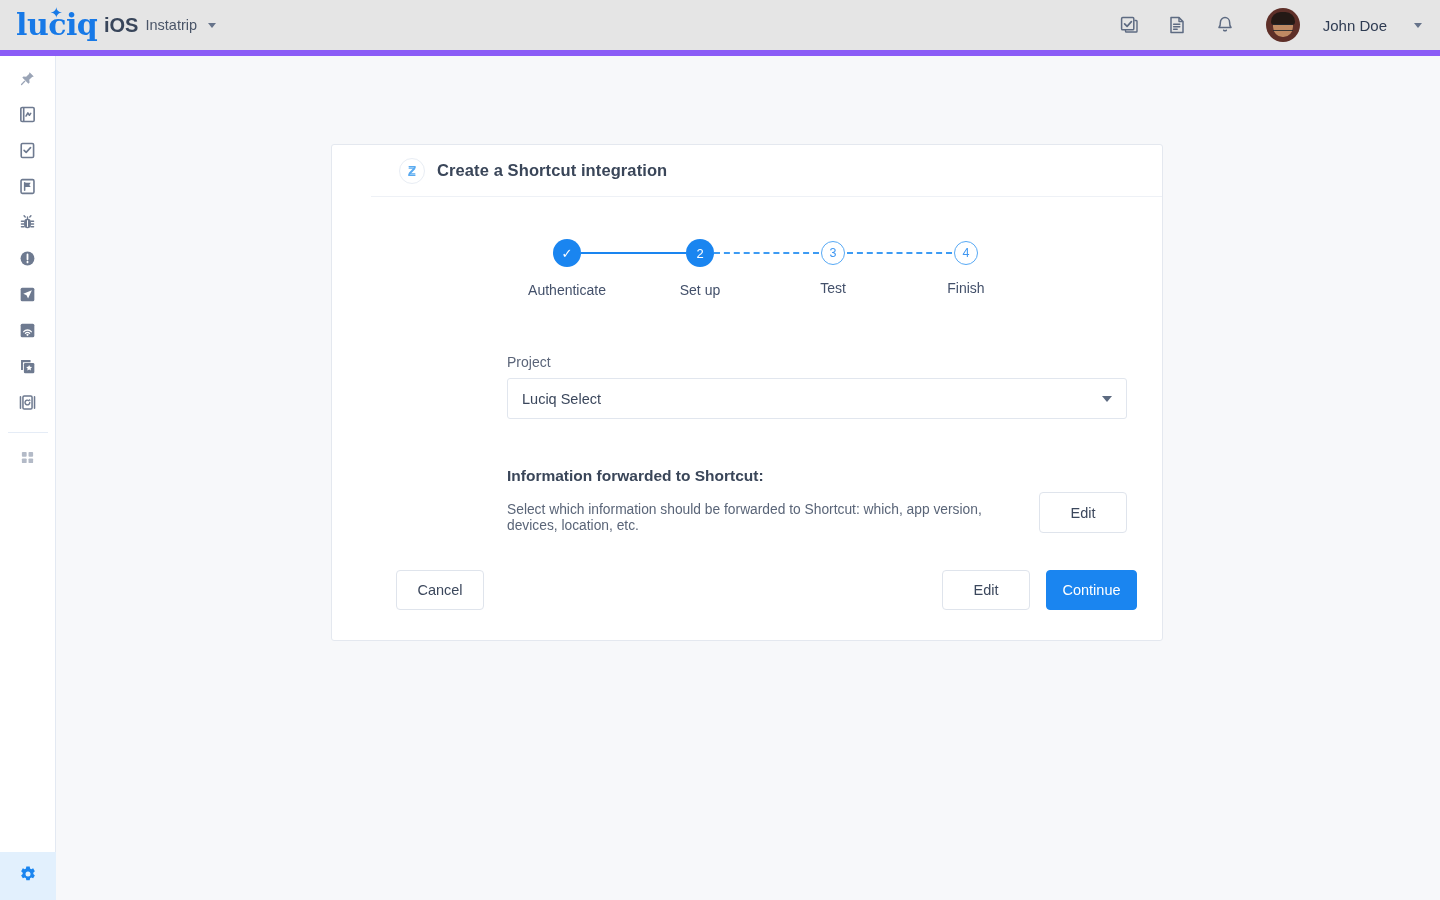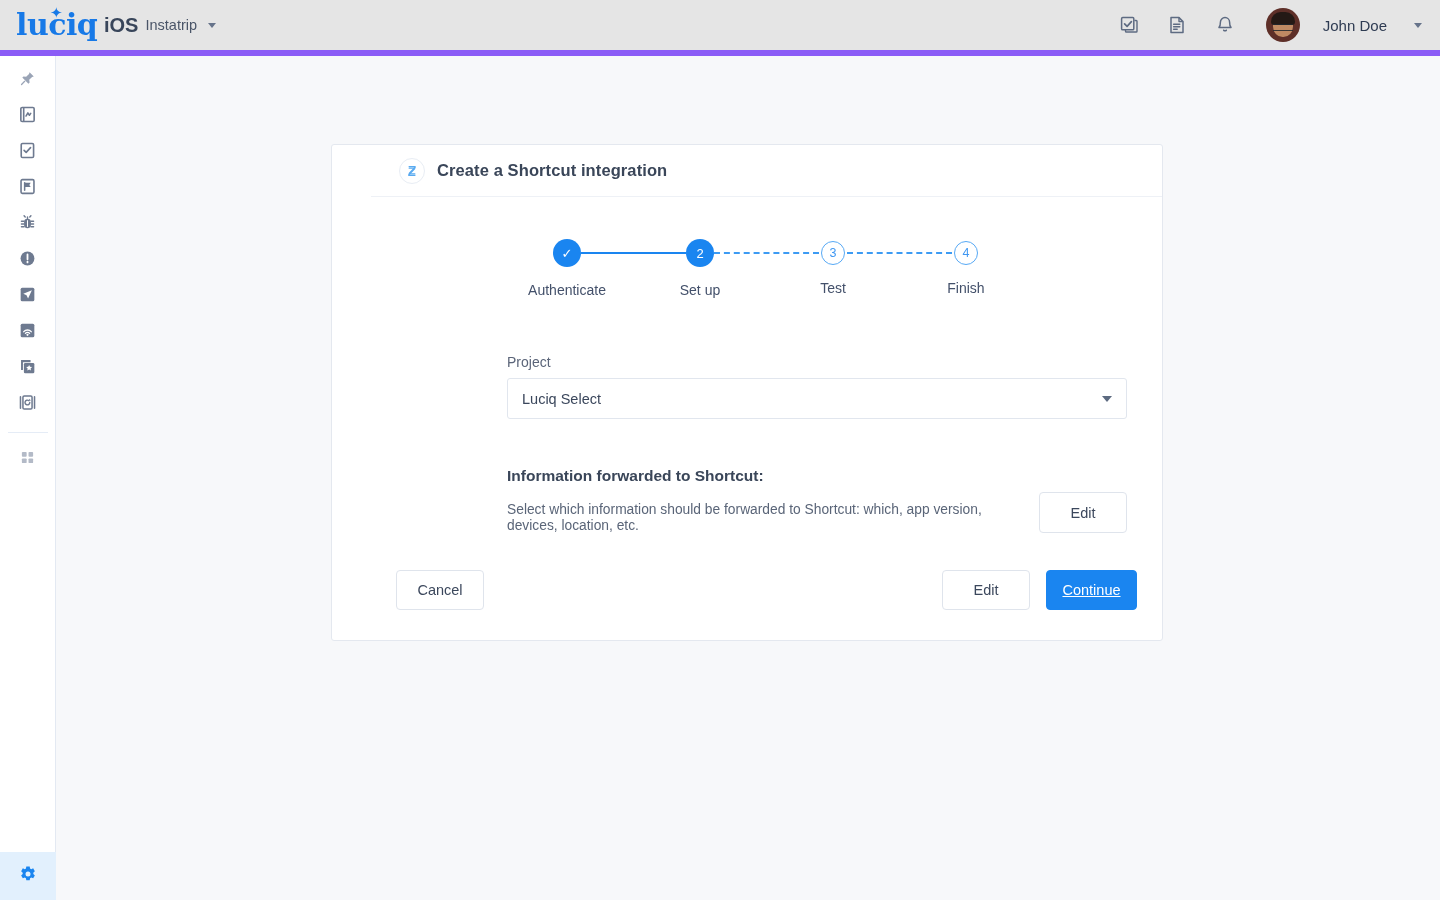--- a/index.html
+++ b/index.html
@@ -389,21 +389,20 @@
     background: #fff;
     border: 1px solid #dfe4ec;
     color: #3b475c;
   }
   .btn-continue {
     width: 91px;
     height: 40px;
     background: #1a85f0;
     border: 1px solid #1a85f0;
     color: #ffffff;
-    text-decoration: underline;
   }
 </style>
 </head>
 <body>
 
 <div class="topbar">
 
   <div class="brand">
     <span class="brand-word">luciq</span>
     <span class="brand-star">✦</span>

